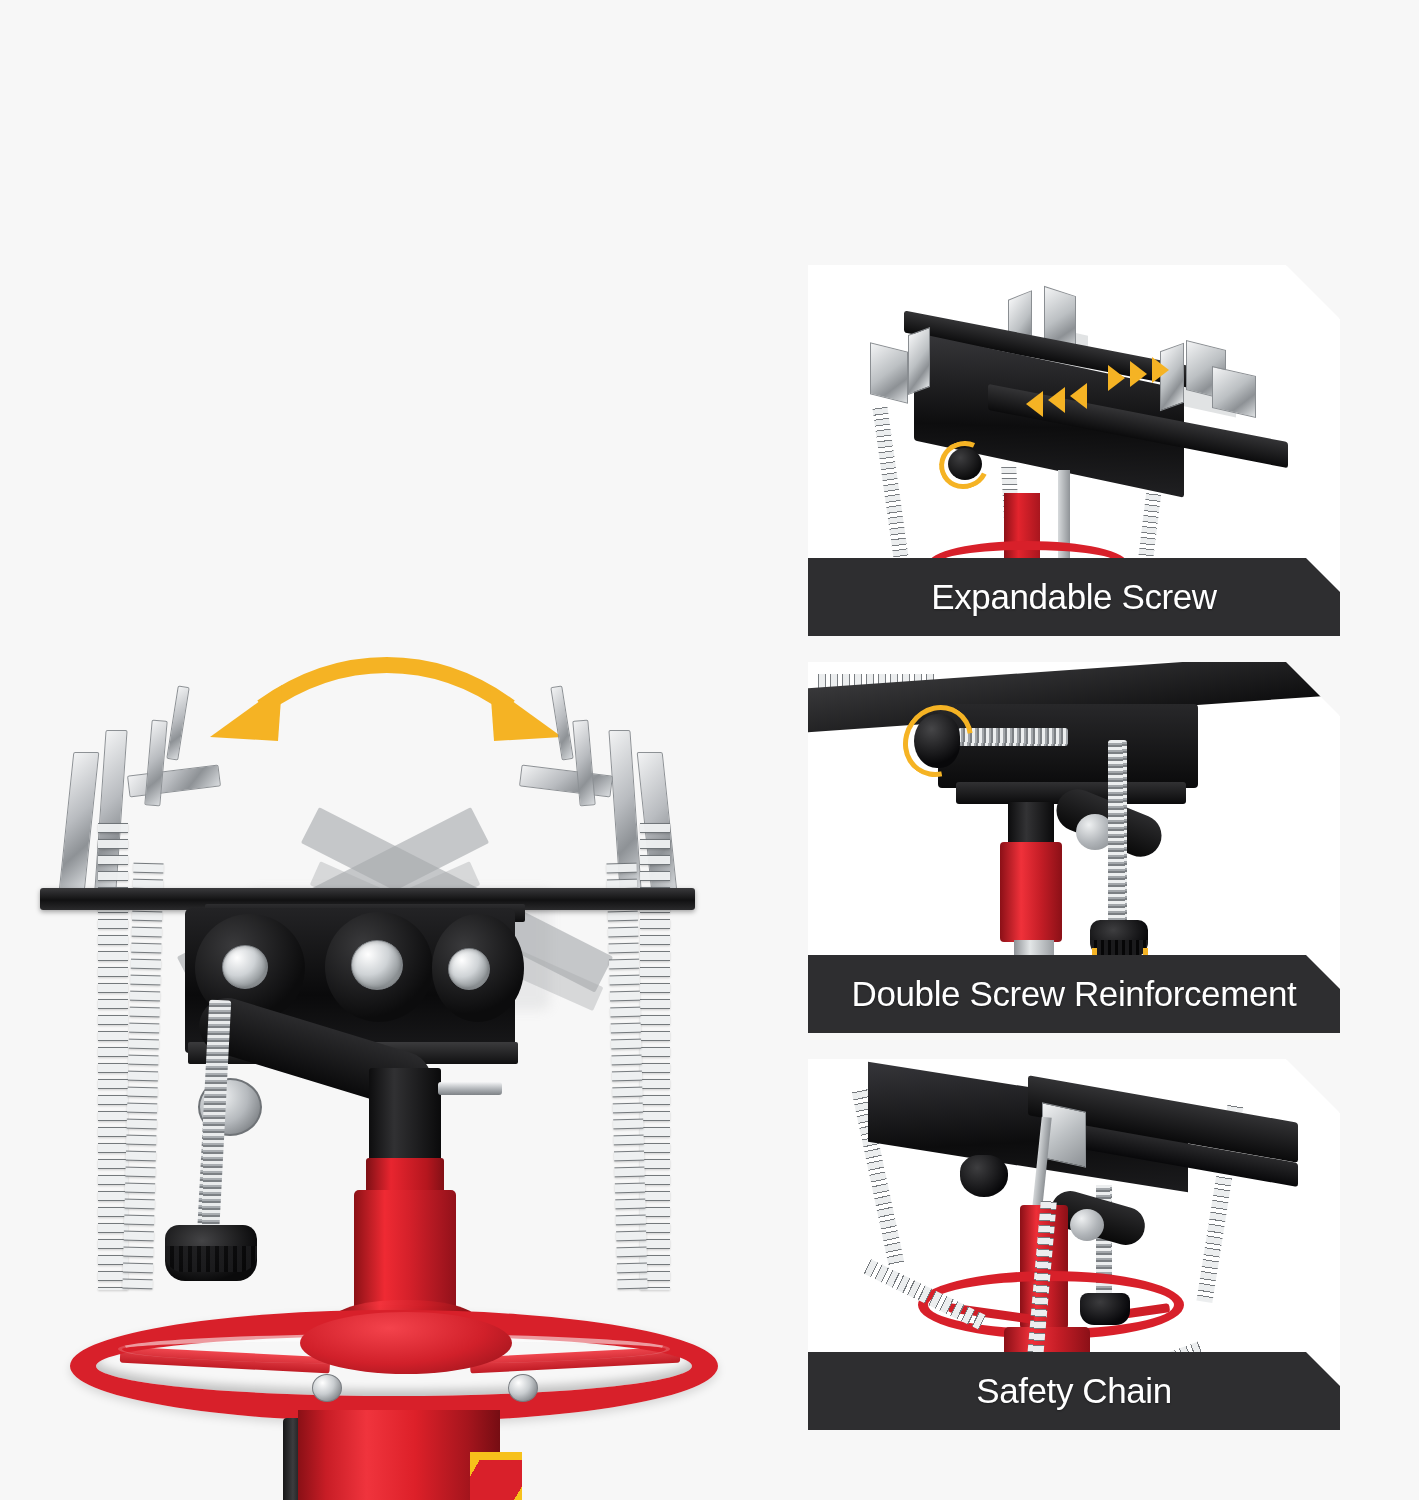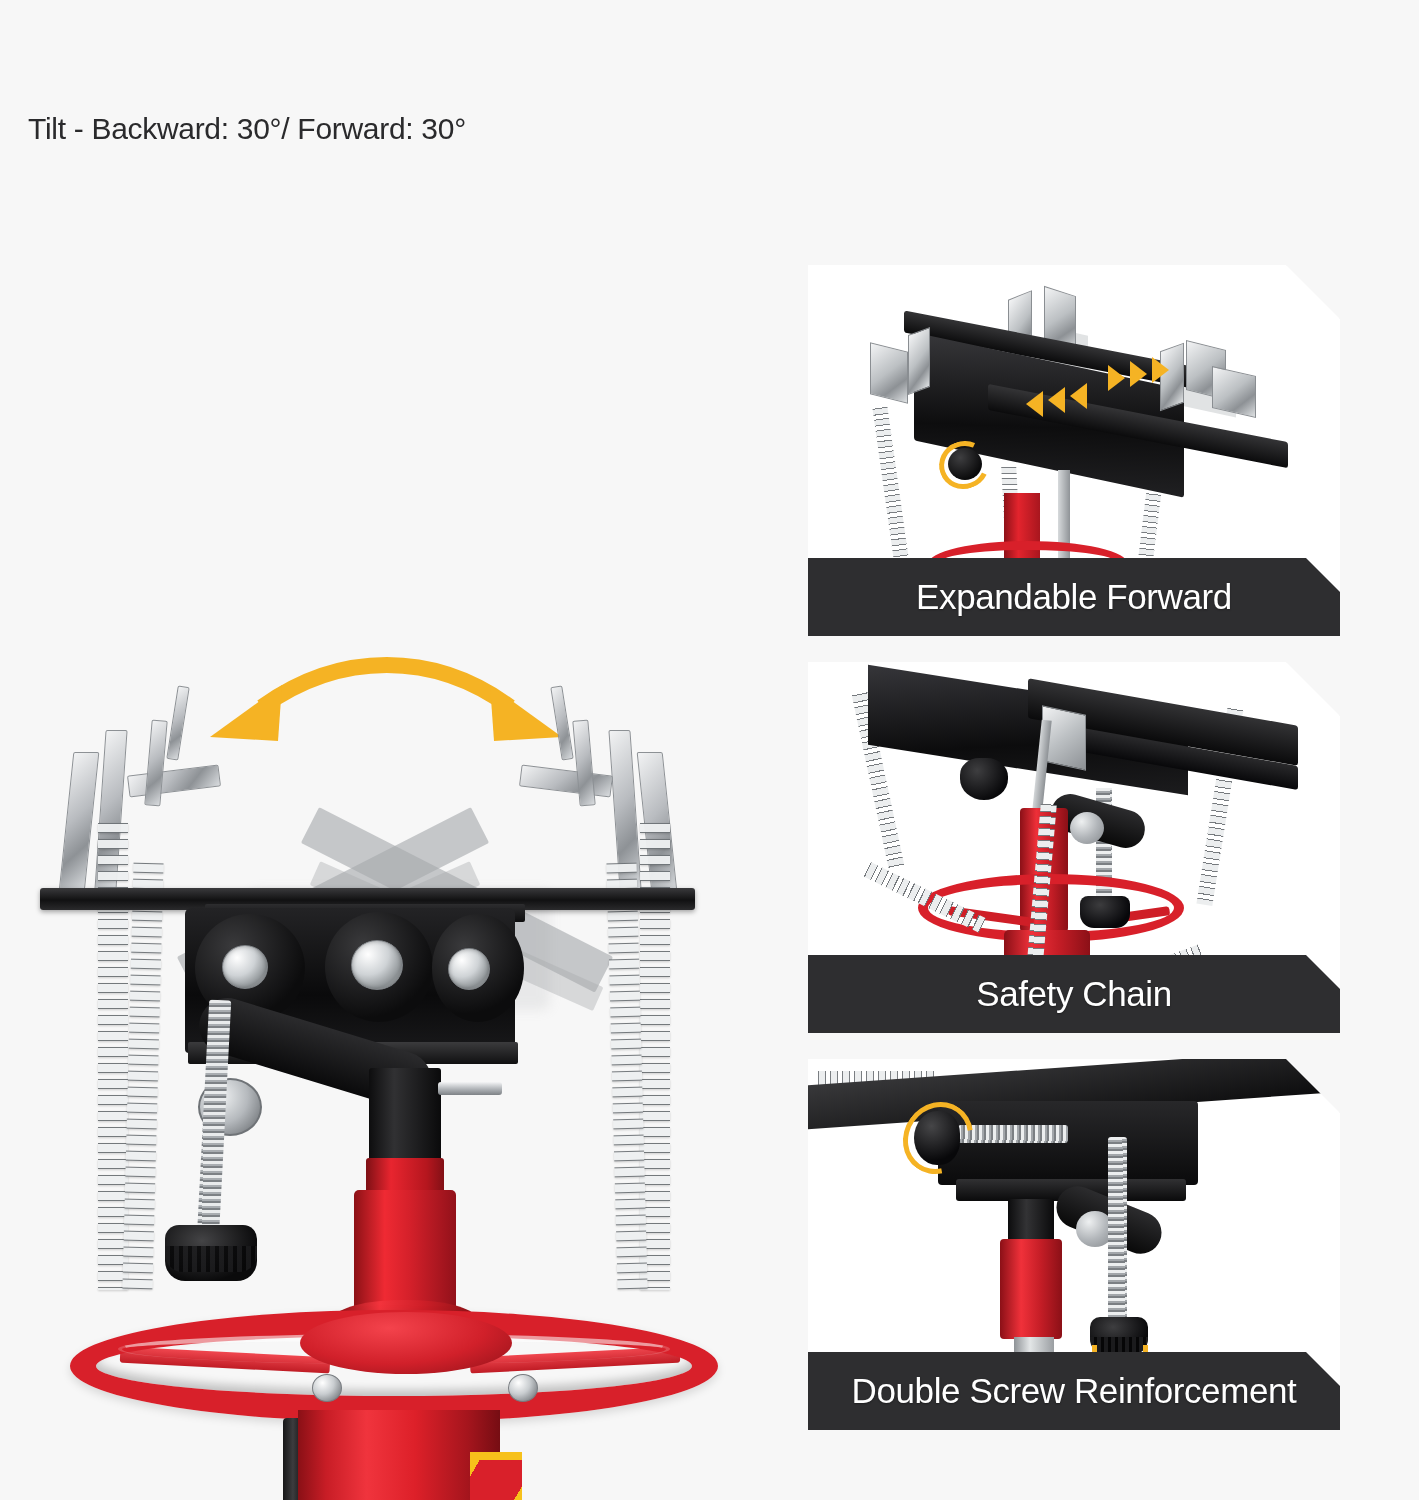--- a/index.html
+++ b/index.html
@@ -599,21 +599,20 @@
   .p3-c1 { left:62px;  top:28px;  height:180px; transform:rotate(-12deg); }
   .p3-c2 { left:108px; top:170px; height:130px; transform:rotate(-64deg); }
   .p3-c3 { left:226px; top:140px; height:160px; transform:rotate(5deg); }
   .p3-c4 { left:404px; top:44px;  height:200px; transform:rotate(9deg); }
   .p3-c5 { left:330px; top:250px; height:120px; transform:rotate(70deg); }
 </style>
 </head>
 <body>
 
 <div class="header">
-  <div class="page-subtitle">Tilt - Backward: 30°/ Forward: 30°</div>
 </div>
 
 <div class="hero">
   <div class="hero-stage">
 
     <div class="ghost ghost-blur"></div>
     <div class="ghost ghost-left"></div>
     <div class="ghost ghost-right"></div>
     <div class="ghost ghost-left2"></div>
     <div class="ghost ghost-right2"></div>
@@ -712,21 +711,45 @@
       <div class="chev chev-r" style="left:344px;top:92px"></div>
 
       <div class="rot-arrow p1-rot"></div>
       <div class="p1-knob"></div>
       <div class="p1-chain p1-c3"></div>
       <div class="p1-stem"></div>
       <div class="p1-red"></div>
       <div class="p1-ring"></div>
     </div>
     <div class="caption">
-      <span>Expandable Forward</span>
+      <span>Expandable Screw</span>
+    </div>
+  </div>
+
+  <div class="panel">
+    <div class="panel-art">
+      <div class="p2-chain"></div>
+      <div class="p2-plate"></div>
+      <div class="p2-body"></div>
+      <div class="p2-thread"></div>
+      <div class="rot-arrow p2-rot"></div>
+      <div class="p2-knob"></div>
+      <div class="p2-bar"></div>
+      <div class="p2-arm"></div>
+      <div class="p2-pin"></div>
+      <div class="p2-thread-v"></div>
+      <div class="p2-black"></div>
+      <div class="p2-red"></div>
+      <div class="p2-shaft"></div>
+      <div class="p2-knob2"></div>
+      <div class="p2-knob2r"></div>
+      <div class="p2-rot2"></div>
+    </div>
+    <div class="caption">
+      <span>Double Screw Reinforcement</span>
     </div>
   </div>
 
   <div class="panel">
     <div class="panel-art">
       <div class="p3-chain p3-c1"></div>
       <div class="p3-chain p3-c4"></div>
       <div class="p3-plate"></div>
       <div class="p3-rail"></div>
       <div class="p3-rail2"></div>
@@ -744,37 +767,13 @@
       <div class="p3-knob2"></div>
       <div class="p3-chain p3-c2"></div>
       <div class="p3-chain p3-c3"></div>
       <div class="p3-chain p3-c5"></div>
     </div>
     <div class="caption">
       <span>Safety Chain</span>
     </div>
   </div>
 
-  <div class="panel">
-    <div class="panel-art">
-      <div class="p2-chain"></div>
-      <div class="p2-plate"></div>
-      <div class="p2-body"></div>
-      <div class="p2-thread"></div>
-      <div class="rot-arrow p2-rot"></div>
-      <div class="p2-knob"></div>
-      <div class="p2-bar"></div>
-      <div class="p2-arm"></div>
-      <div class="p2-pin"></div>
-      <div class="p2-thread-v"></div>
-      <div class="p2-black"></div>
-      <div class="p2-red"></div>
-      <div class="p2-shaft"></div>
-      <div class="p2-knob2"></div>
-      <div class="p2-knob2r"></div>
-      <div class="p2-rot2"></div>
-    </div>
-    <div class="caption">
-      <span>Double Screw Reinforcement</span>
-    </div>
-  </div>
-
 </div>
 
 </body></html>

